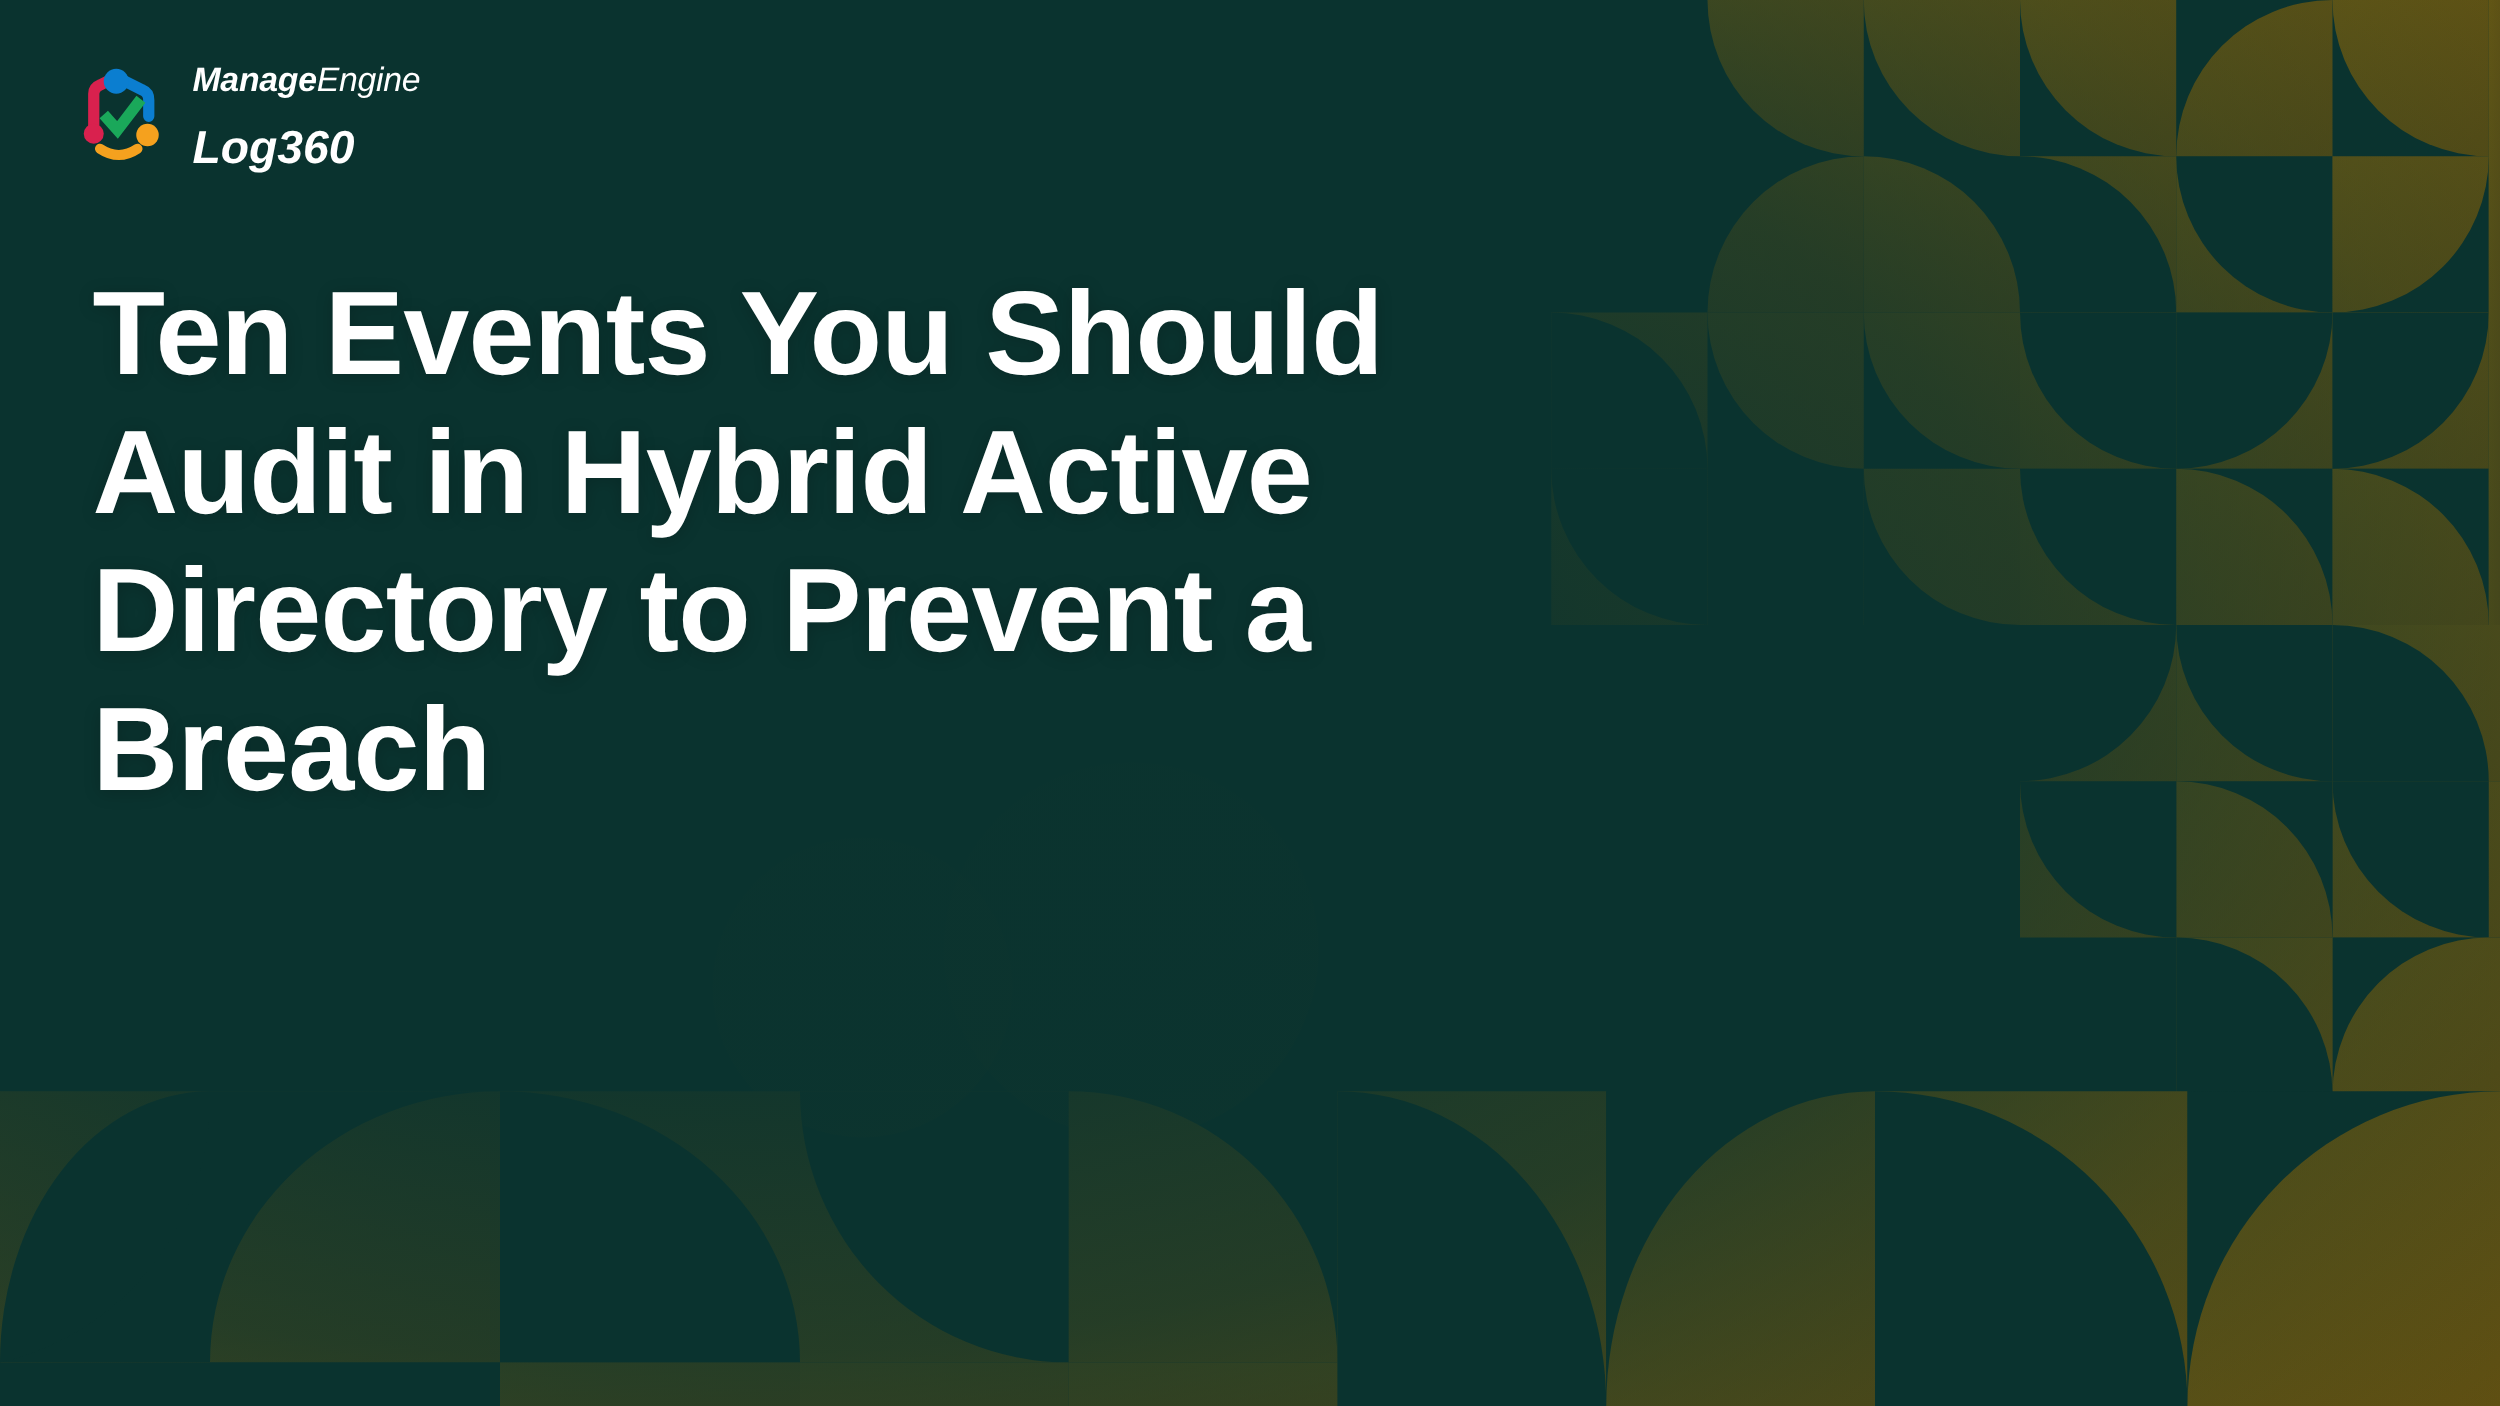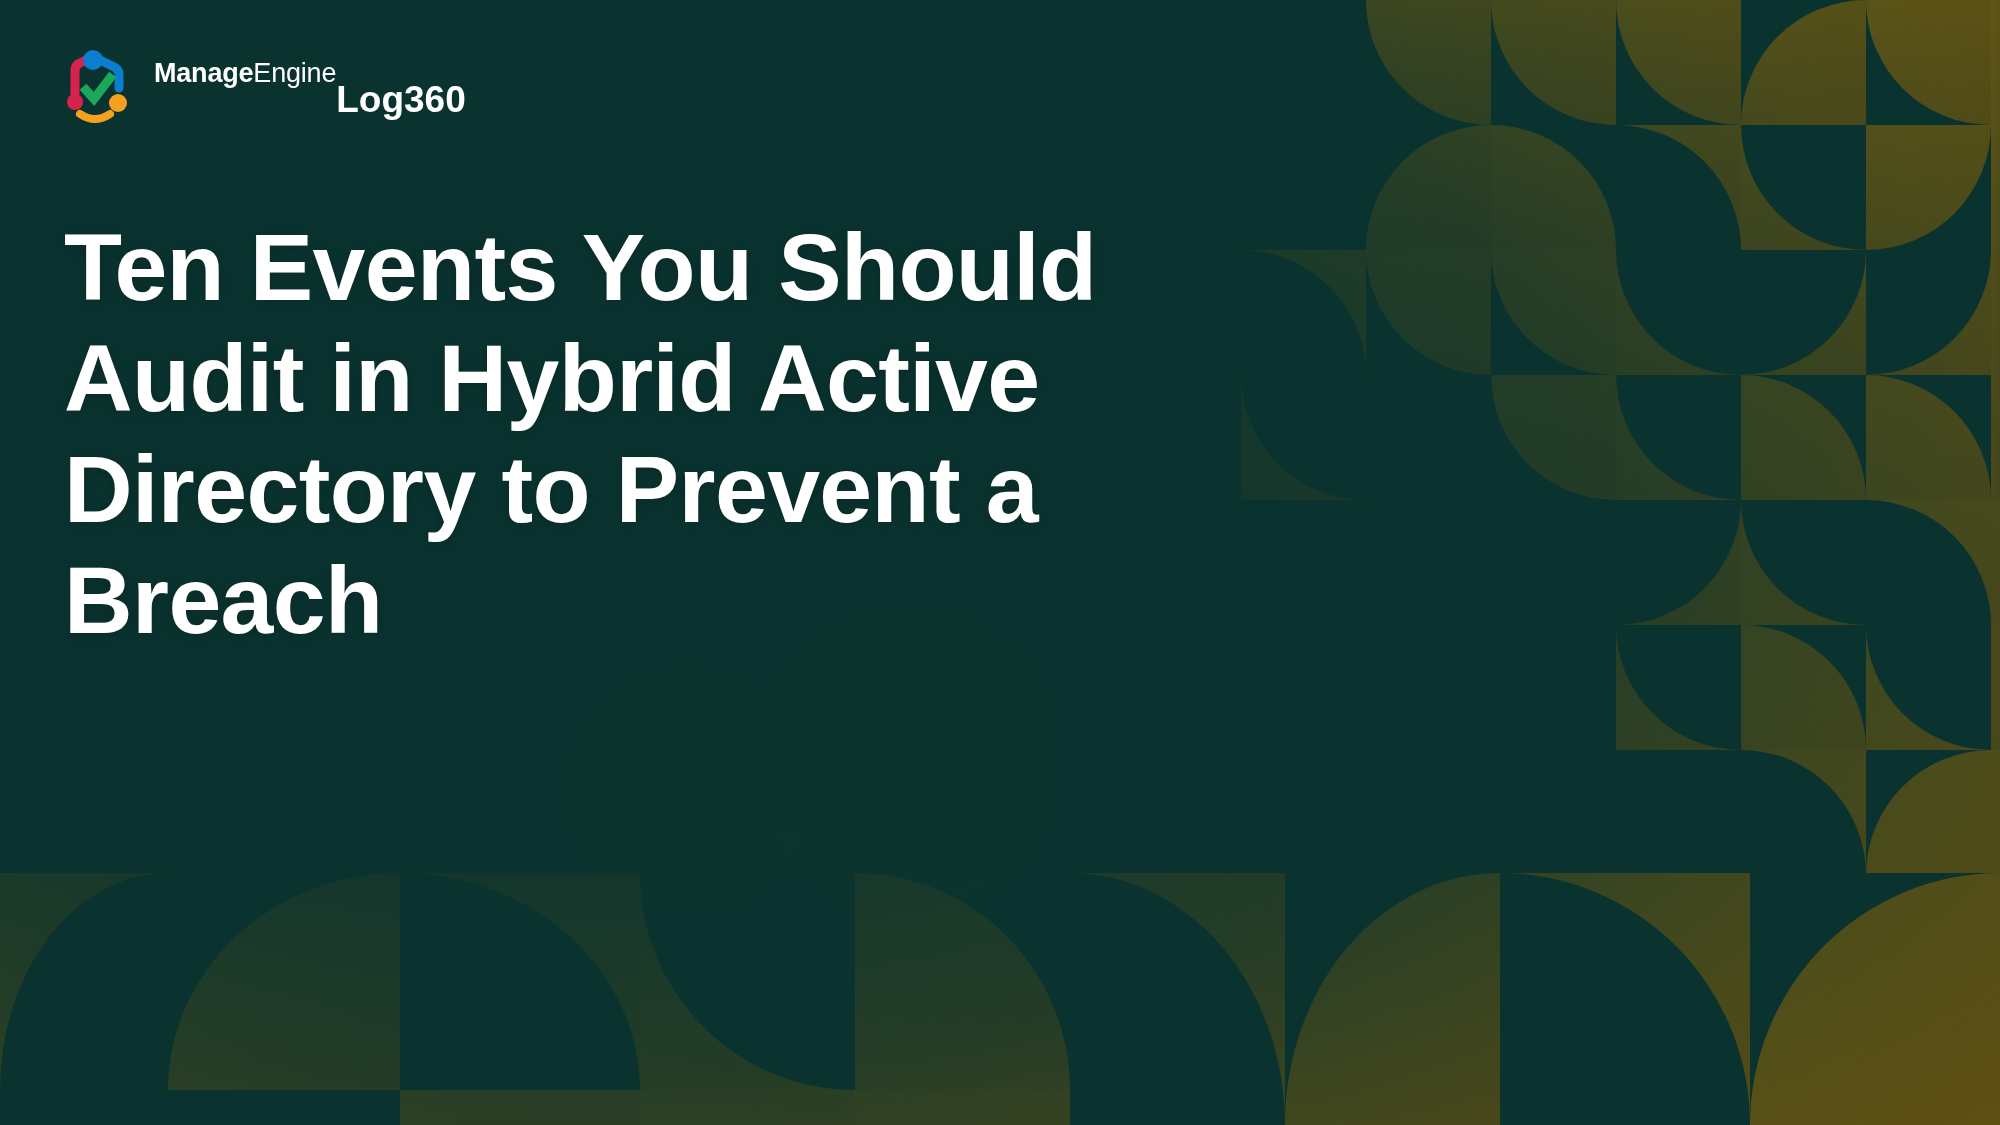--- a/index.html
+++ b/index.html
@@ -52,42 +52,42 @@
   
   #logo {
     position:absolute;
     left:62px;
     top:48px;
     display:flex;
     align-items:center;
     gap:18px;
   }
   #logo-mark { width:74px; height:78px; flex:0 0 auto; display:block; }
-  #logo-word { display:flex; flex-direction:row; line-height:1; padding-top:3px; }
+  #logo-word { display:flex; flex-direction:column; line-height:1; padding-top:3px;font-style:italic; }
   .logo-line1 {
     font-size:27px;
     letter-spacing:-0.2px;
     color:#ffffff;
     white-space:nowrap;
     font-weight:400;
   }
   .logo-line1 .strong { font-weight:700; }
   .logo-line2 {
     font-size:37px;
     font-weight:700;
     color:#ffffff;
     letter-spacing:0px;
     margin-top:21px;
     white-space:nowrap;
   }
 
   
   #headline {
     position:absolute;
-    left:64px;
+    left:74px;
     top:212px;
     width:1290px;
     color:#ffffff;
     font-size:95px;
     font-weight:700;
     line-height:1.17;
     letter-spacing:-0.6px;
     text-shadow:0 2px 14px rgba(0,0,0,0.18);
   }
 </style>

